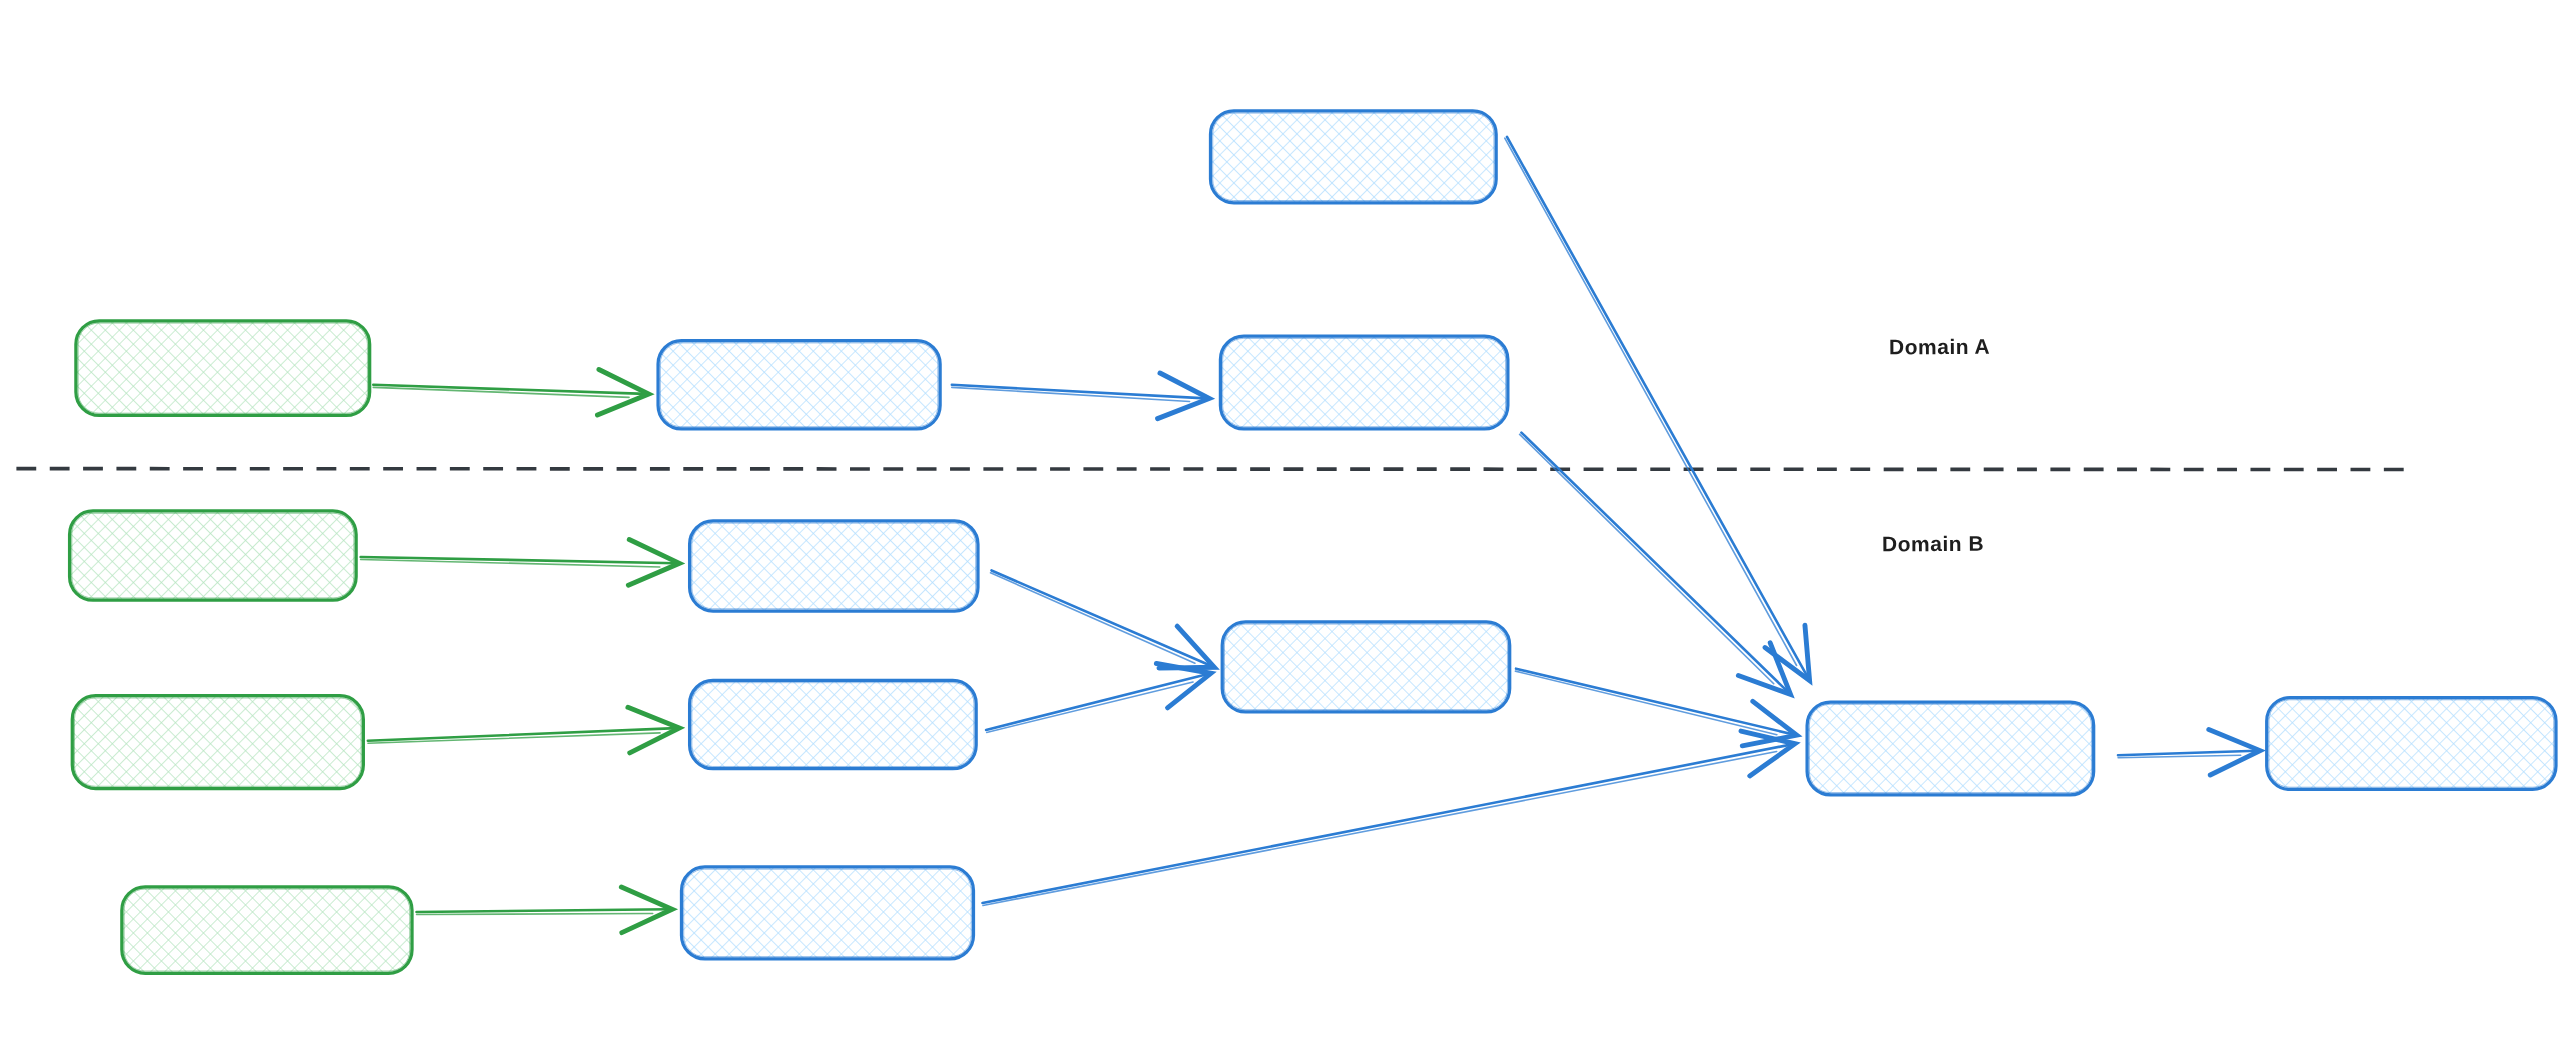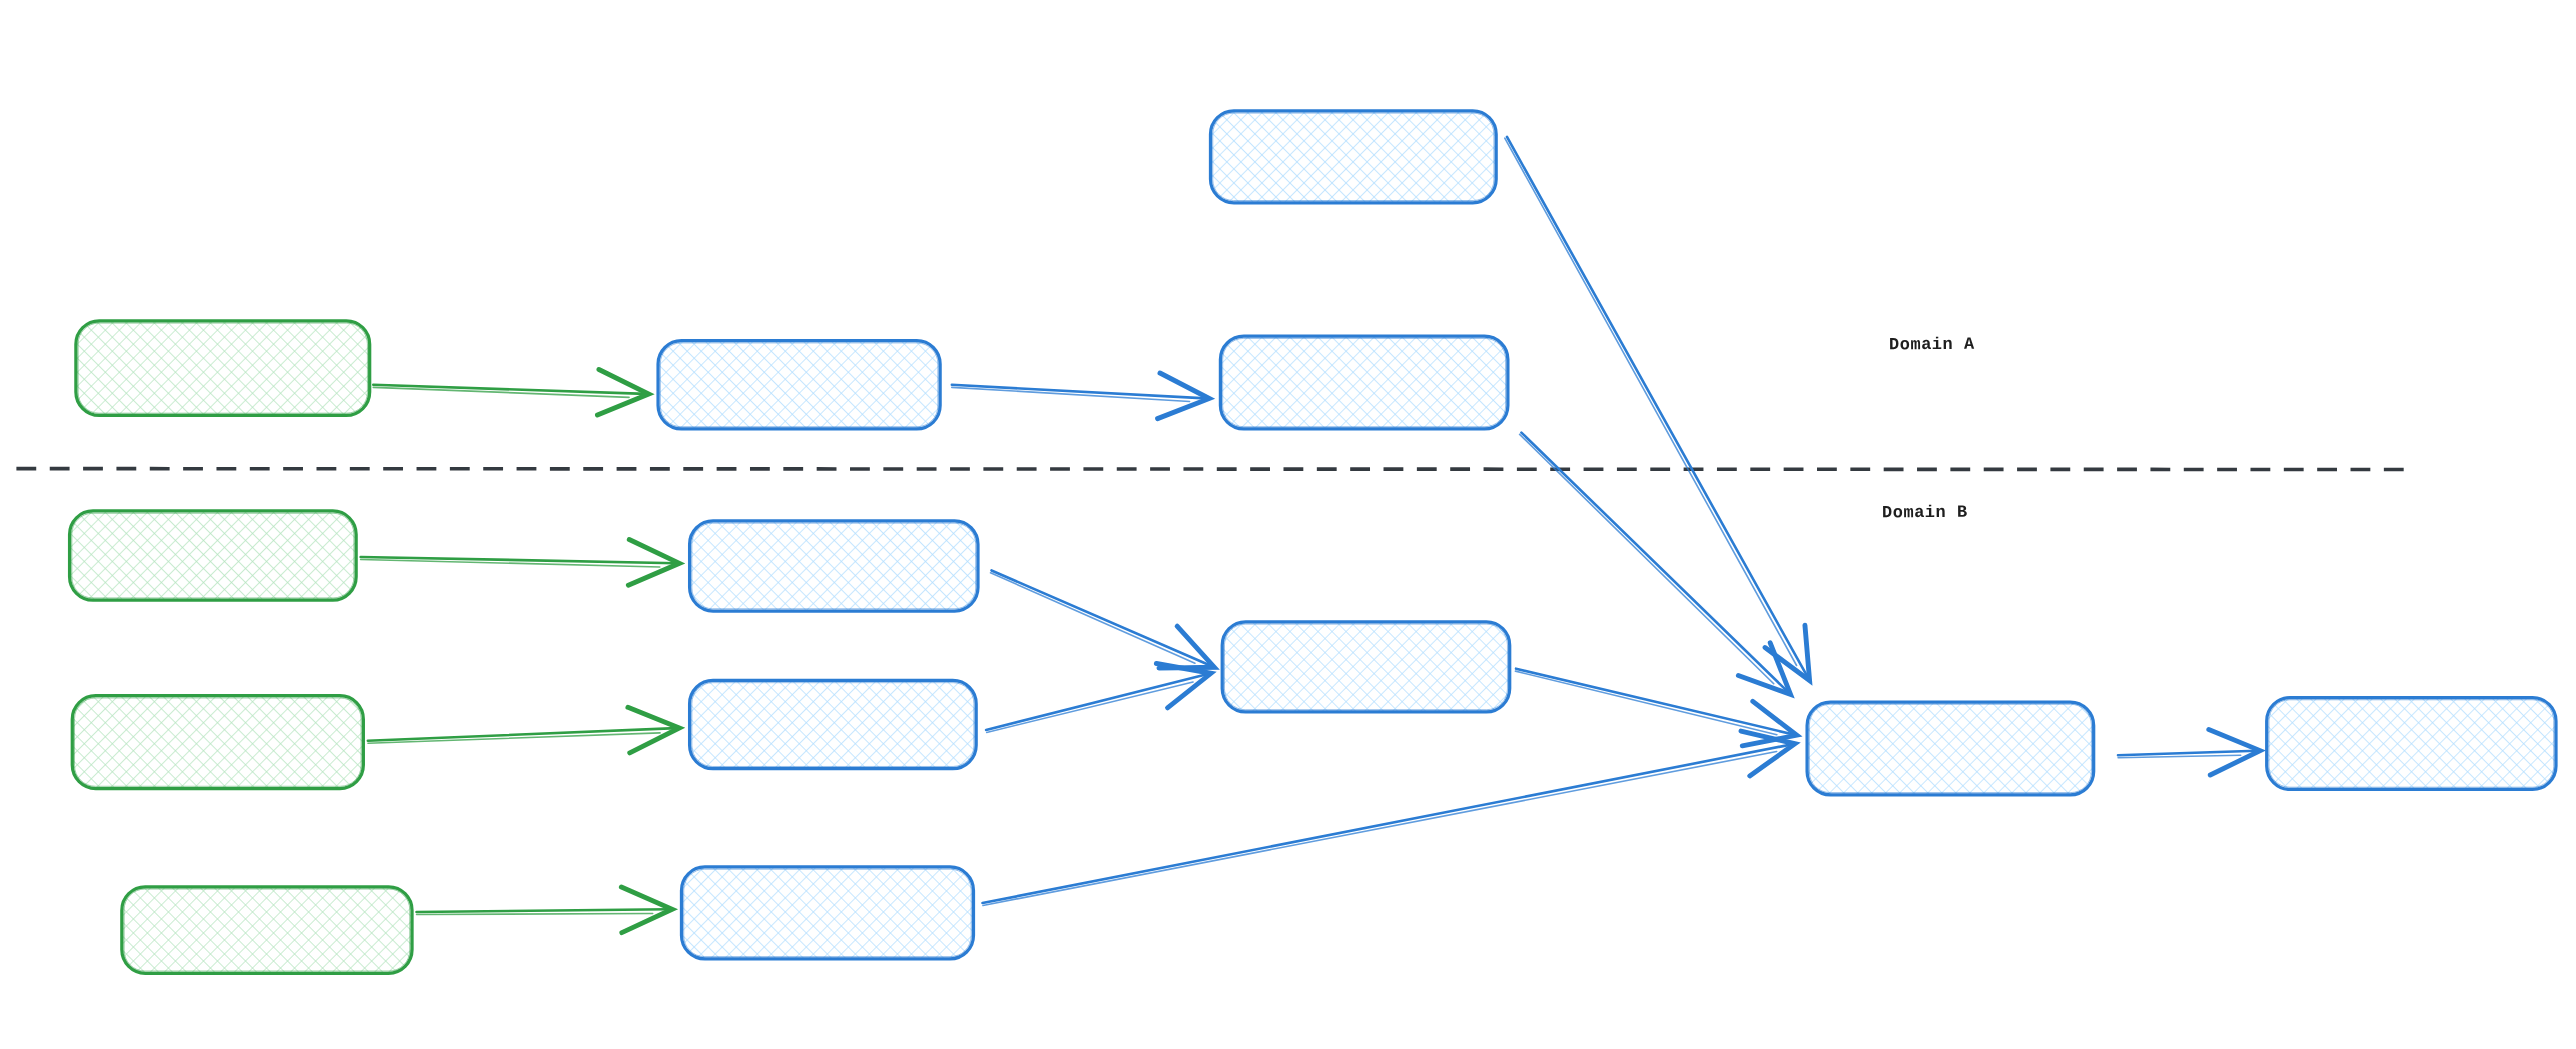--- a/index.html
+++ b/index.html
@@ -22,22 +22,22 @@
   .canvas svg {
     position: absolute;
     left: 0;
     top: 0;
     width: 100%;
     height: 100%;
     display: block;
   }
   .domain-label {
     position: absolute;
-    font-family: Liberation Mono, monospace;
-    font-size: 17px;
+    font-family: Liberation Sans, sans-serif;
+    font-size: 21px;
     font-weight: 700;
     letter-spacing: 0.5px;
     color: #1e1e1e;
     white-space: nowrap;
     transform: rotate(-0.4deg);
     user-select: none;
   }
 </style>
 </head>
 <body>
@@ -111,15 +111,15 @@
         <rect x="758.5" y="964.5" width="319" height="97" rx="23" ry="23" fill="none" stroke="#2b7cd3" stroke-width="1.1" opacity="0.5"></rect>
         <rect x="2005" y="779" width="318" height="103" rx="26" ry="26" fill="url(#xh-blue)" stroke="#2b7cd3" stroke-width="3.6"></rect>
         <rect x="2007.5" y="781.5" width="313" height="98" rx="23" ry="23" fill="none" stroke="#2b7cd3" stroke-width="1.1" opacity="0.5"></rect>
         <rect x="2515" y="774" width="321" height="102" rx="26" ry="26" fill="url(#xh-blue)" stroke="#2b7cd3" stroke-width="3.6"></rect>
         <rect x="2517.5" y="776.5" width="316" height="97" rx="23" ry="23" fill="none" stroke="#2b7cd3" stroke-width="1.1" opacity="0.5"></rect>
       </g>
   </svg>
 
   <div class="domain-label" id="label-domain-a" style="left: 1889px; top: 335px; color: rgb(30, 30, 30);">Domain A</div>
 
-  <div class="domain-label" id="label-domain-b" style="left: 1882px; top: 503px; color: rgb(30, 30, 30);">Domain B</div>
+  <div class="domain-label" id="label-domain-b" style="left: 1882px; top: 532px; color: rgb(30, 30, 30);">Domain B</div>
 </div>
 
 
 </body></html>

